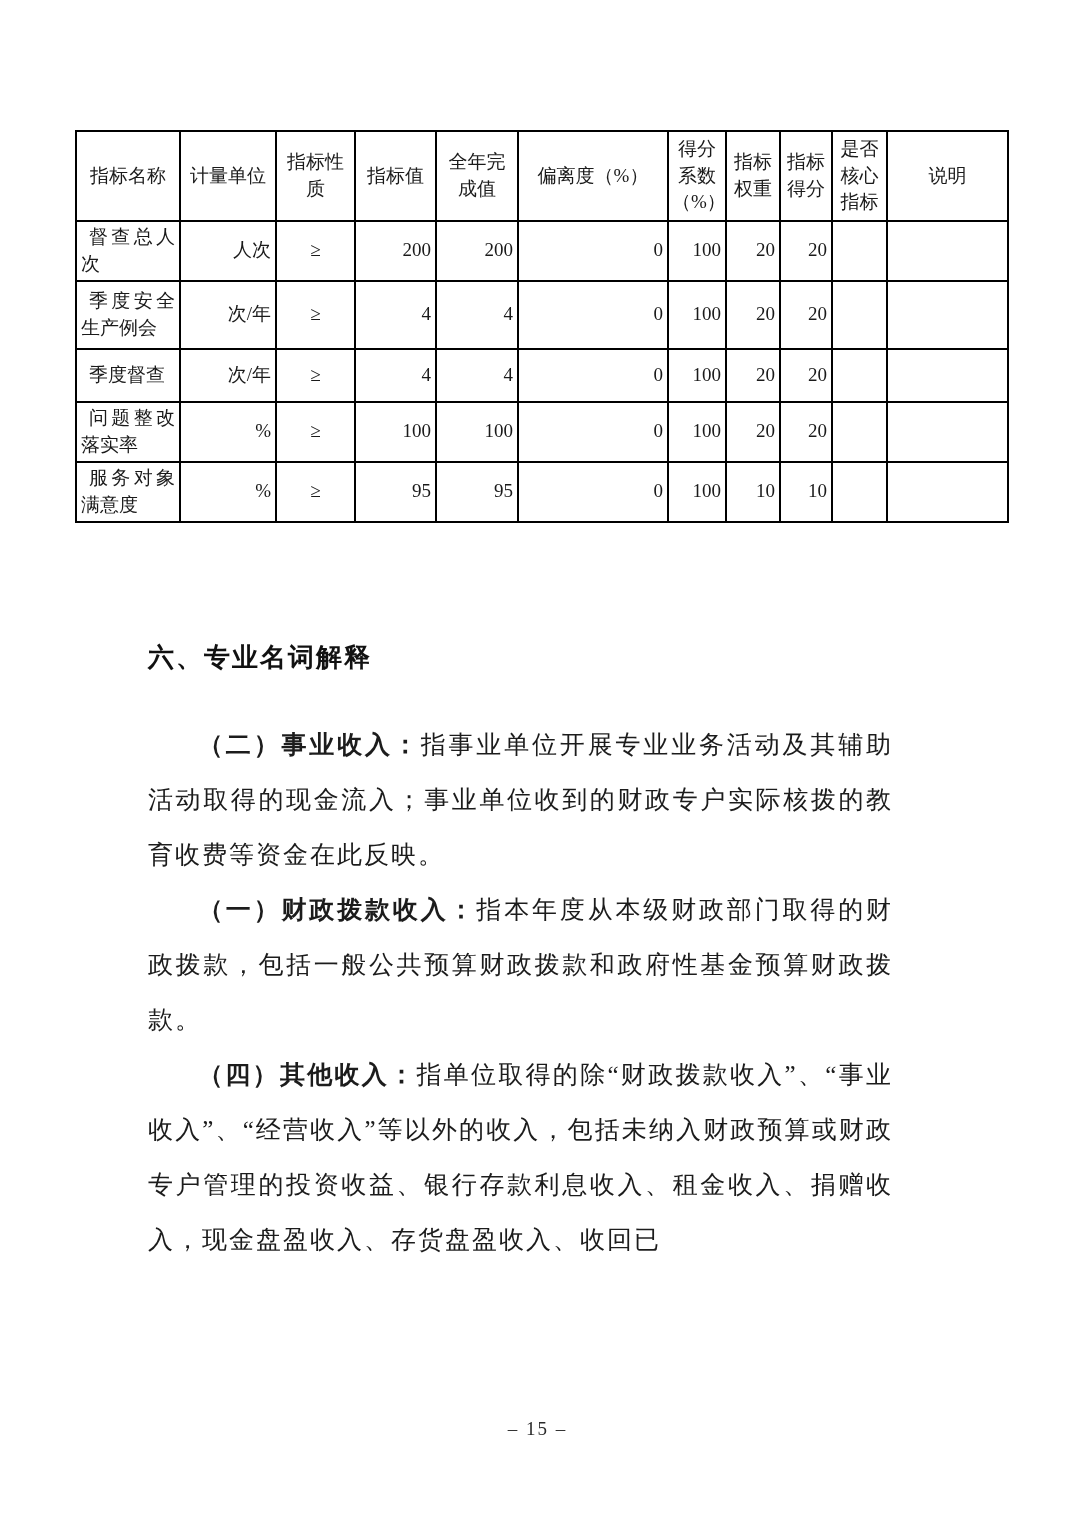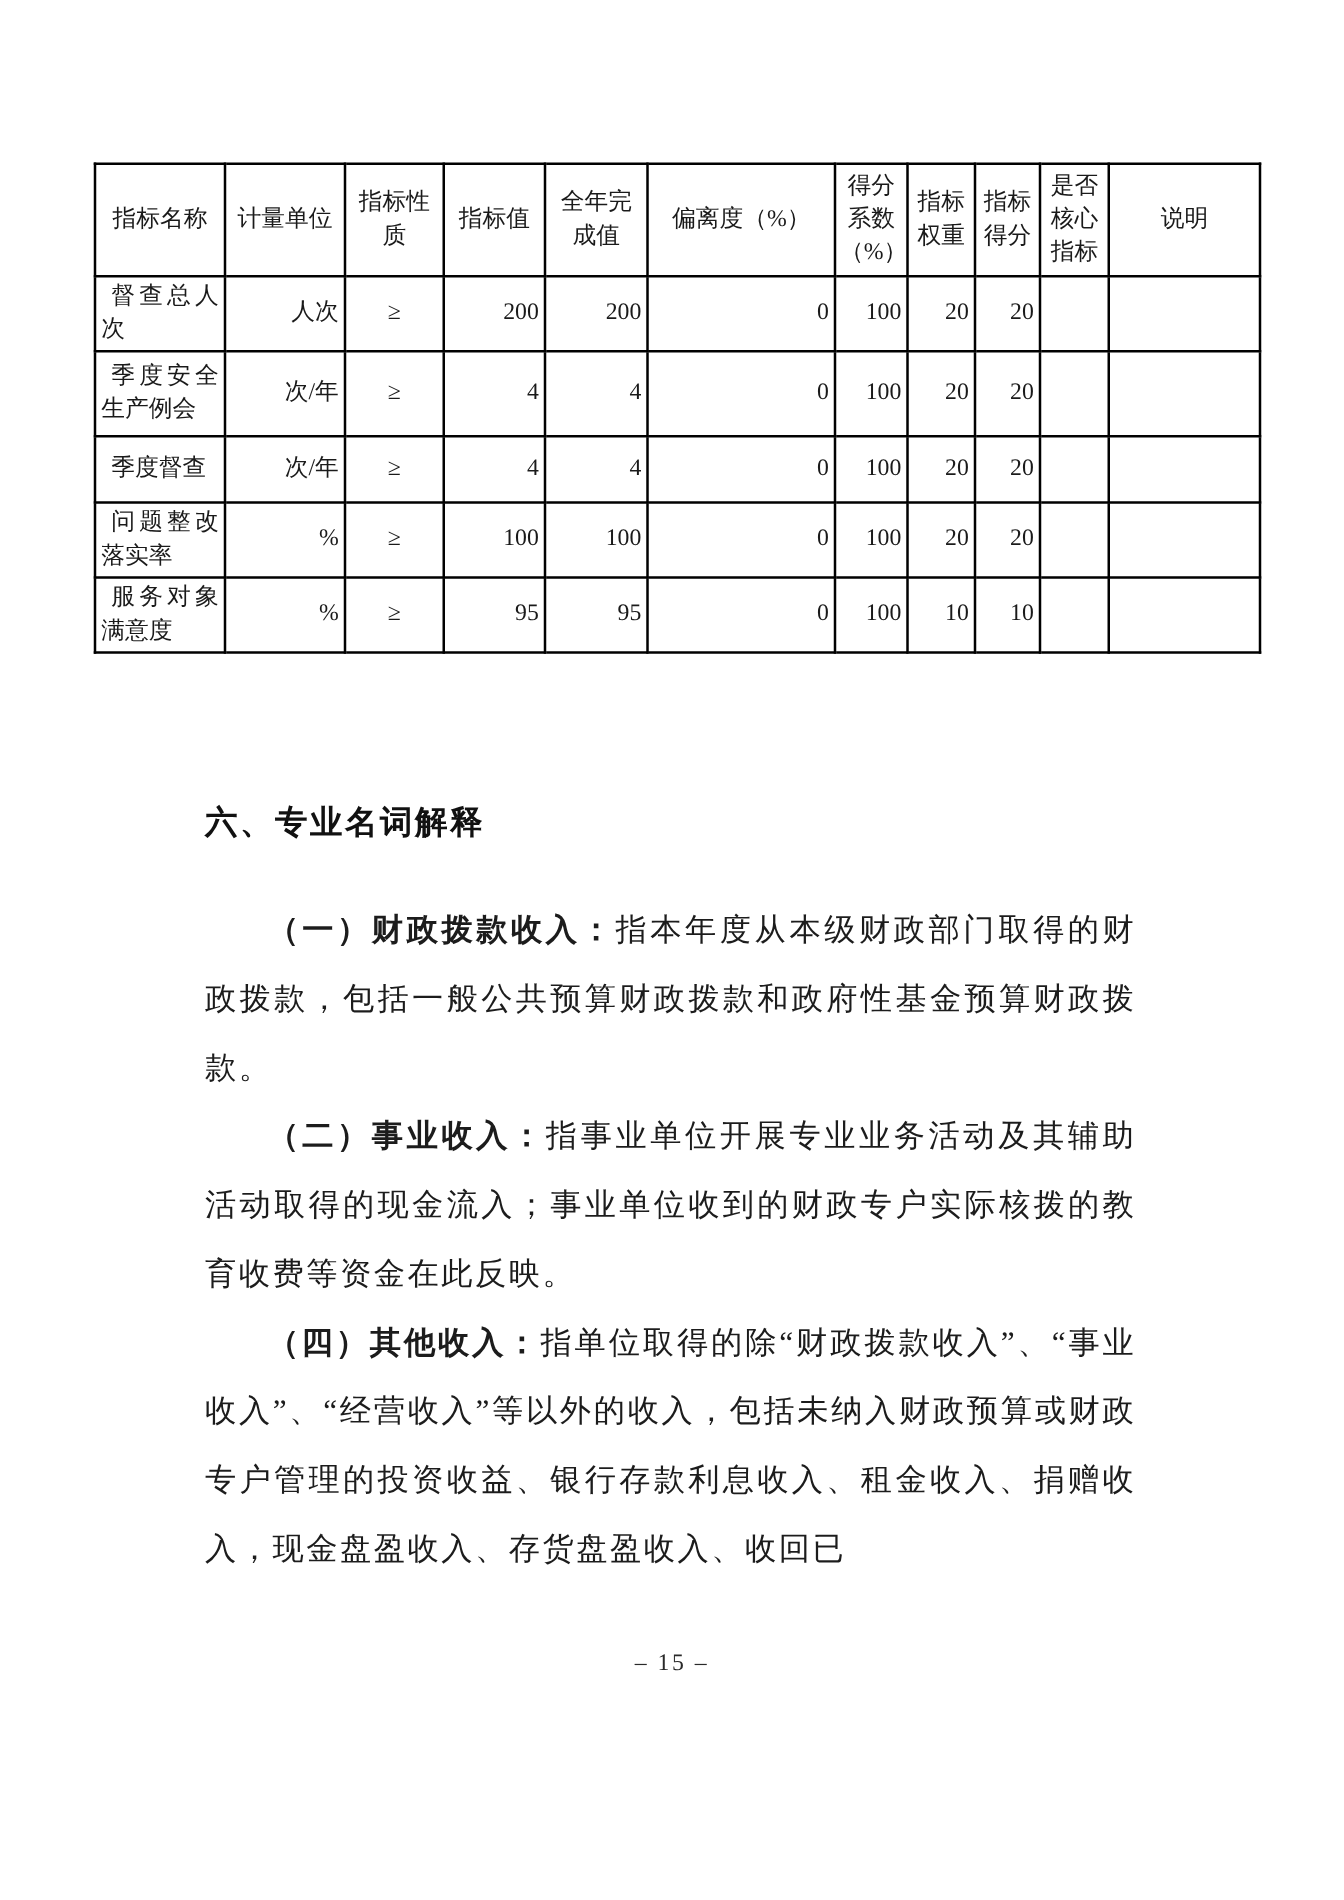--- a/index.html
+++ b/index.html
@@ -47,21 +47,21 @@
   tr.row-4 { height: 58px; }
   tr.row-5 { height: 56px; }
 
   td.c-name  { text-align: justify; text-justify: inter-character; padding: 2px 12px; text-indent: 8px; margin-left: 32px; }
   td.c-unit  { text-align: right; padding-left: 18px; }
   td.c-nature{ text-align: center; }
   td.c-num   { text-align: right; padding-right: 3px; }
   td.c-empty { }
 
   
-  .content { position: absolute; left: 164px; top: 640px; width: 745px; }
+  .content { position: absolute; left: 148px; top: 640px; width: 745px; }
   .section-heading {
     margin: 0 0 42px 0;
     font-family: "Liberation Sans", sans-serif;
     font-size: 26px;
     font-weight: bold;
     color: #111;
     letter-spacing: 2px;
   }
   .paragraphs p {
     margin: 0;
@@ -70,21 +70,21 @@
     letter-spacing: 2px;
     text-align: justify;
     text-justify: inter-character;
     text-indent: 2em;
     color: #1c1c1c;
   }
   .paragraphs p b { font-weight: bold; }
 
   
   .footer {
-    position: absolute; top: 1320px; left: 0;
+    position: absolute; top: 1418px; left: 0;
     width: 100%;
     text-align: center;
     font-size: 19px;
     letter-spacing: 2px;
     color: #2a2a2a;
   }
 </style>
 </head>
 <body>
 
@@ -187,21 +187,21 @@
         <td class="c-num">10</td>
         <td class="c-empty"></td>
         <td class="c-empty"></td>
       </tr>
     </tbody>
   </table>
 
   <div class="content">
     <h2 class="section-heading">六、专业名词解释</h2>
     <div class="paragraphs">
+      <p><b>（二）事业收入：</b><span>指事业单位开展专业业务活动及其辅助活动取得的现金流入；事业单位收到的财政专户实际核拨的教育收费等资金在此反映。</span></p>
       <p><b>（一）财政拨款收入：</b><span>指本年度从本级财政部门取得的财政拨款，包括一般公共预算财政拨款和政府性基金预算财政拨款。</span></p>
-      <p><b>（二）事业收入：</b><span>指事业单位开展专业业务活动及其辅助活动取得的现金流入；事业单位收到的财政专户实际核拨的教育收费等资金在此反映。</span></p>
       <p><b>（四）其他收入：</b><span>指单位取得的除“财政拨款收入”、“事业收入”、“经营收入”等以外的收入，包括未纳入财政预算或财政专户管理的投资收益、银行存款利息收入、租金收入、捐赠收入，现金盘盈收入、存货盘盈收入、收回已</span></p>
     </div>
   </div>
 
   <div class="footer">– 15 –</div>
 
 </div>
 
 </body></html>

